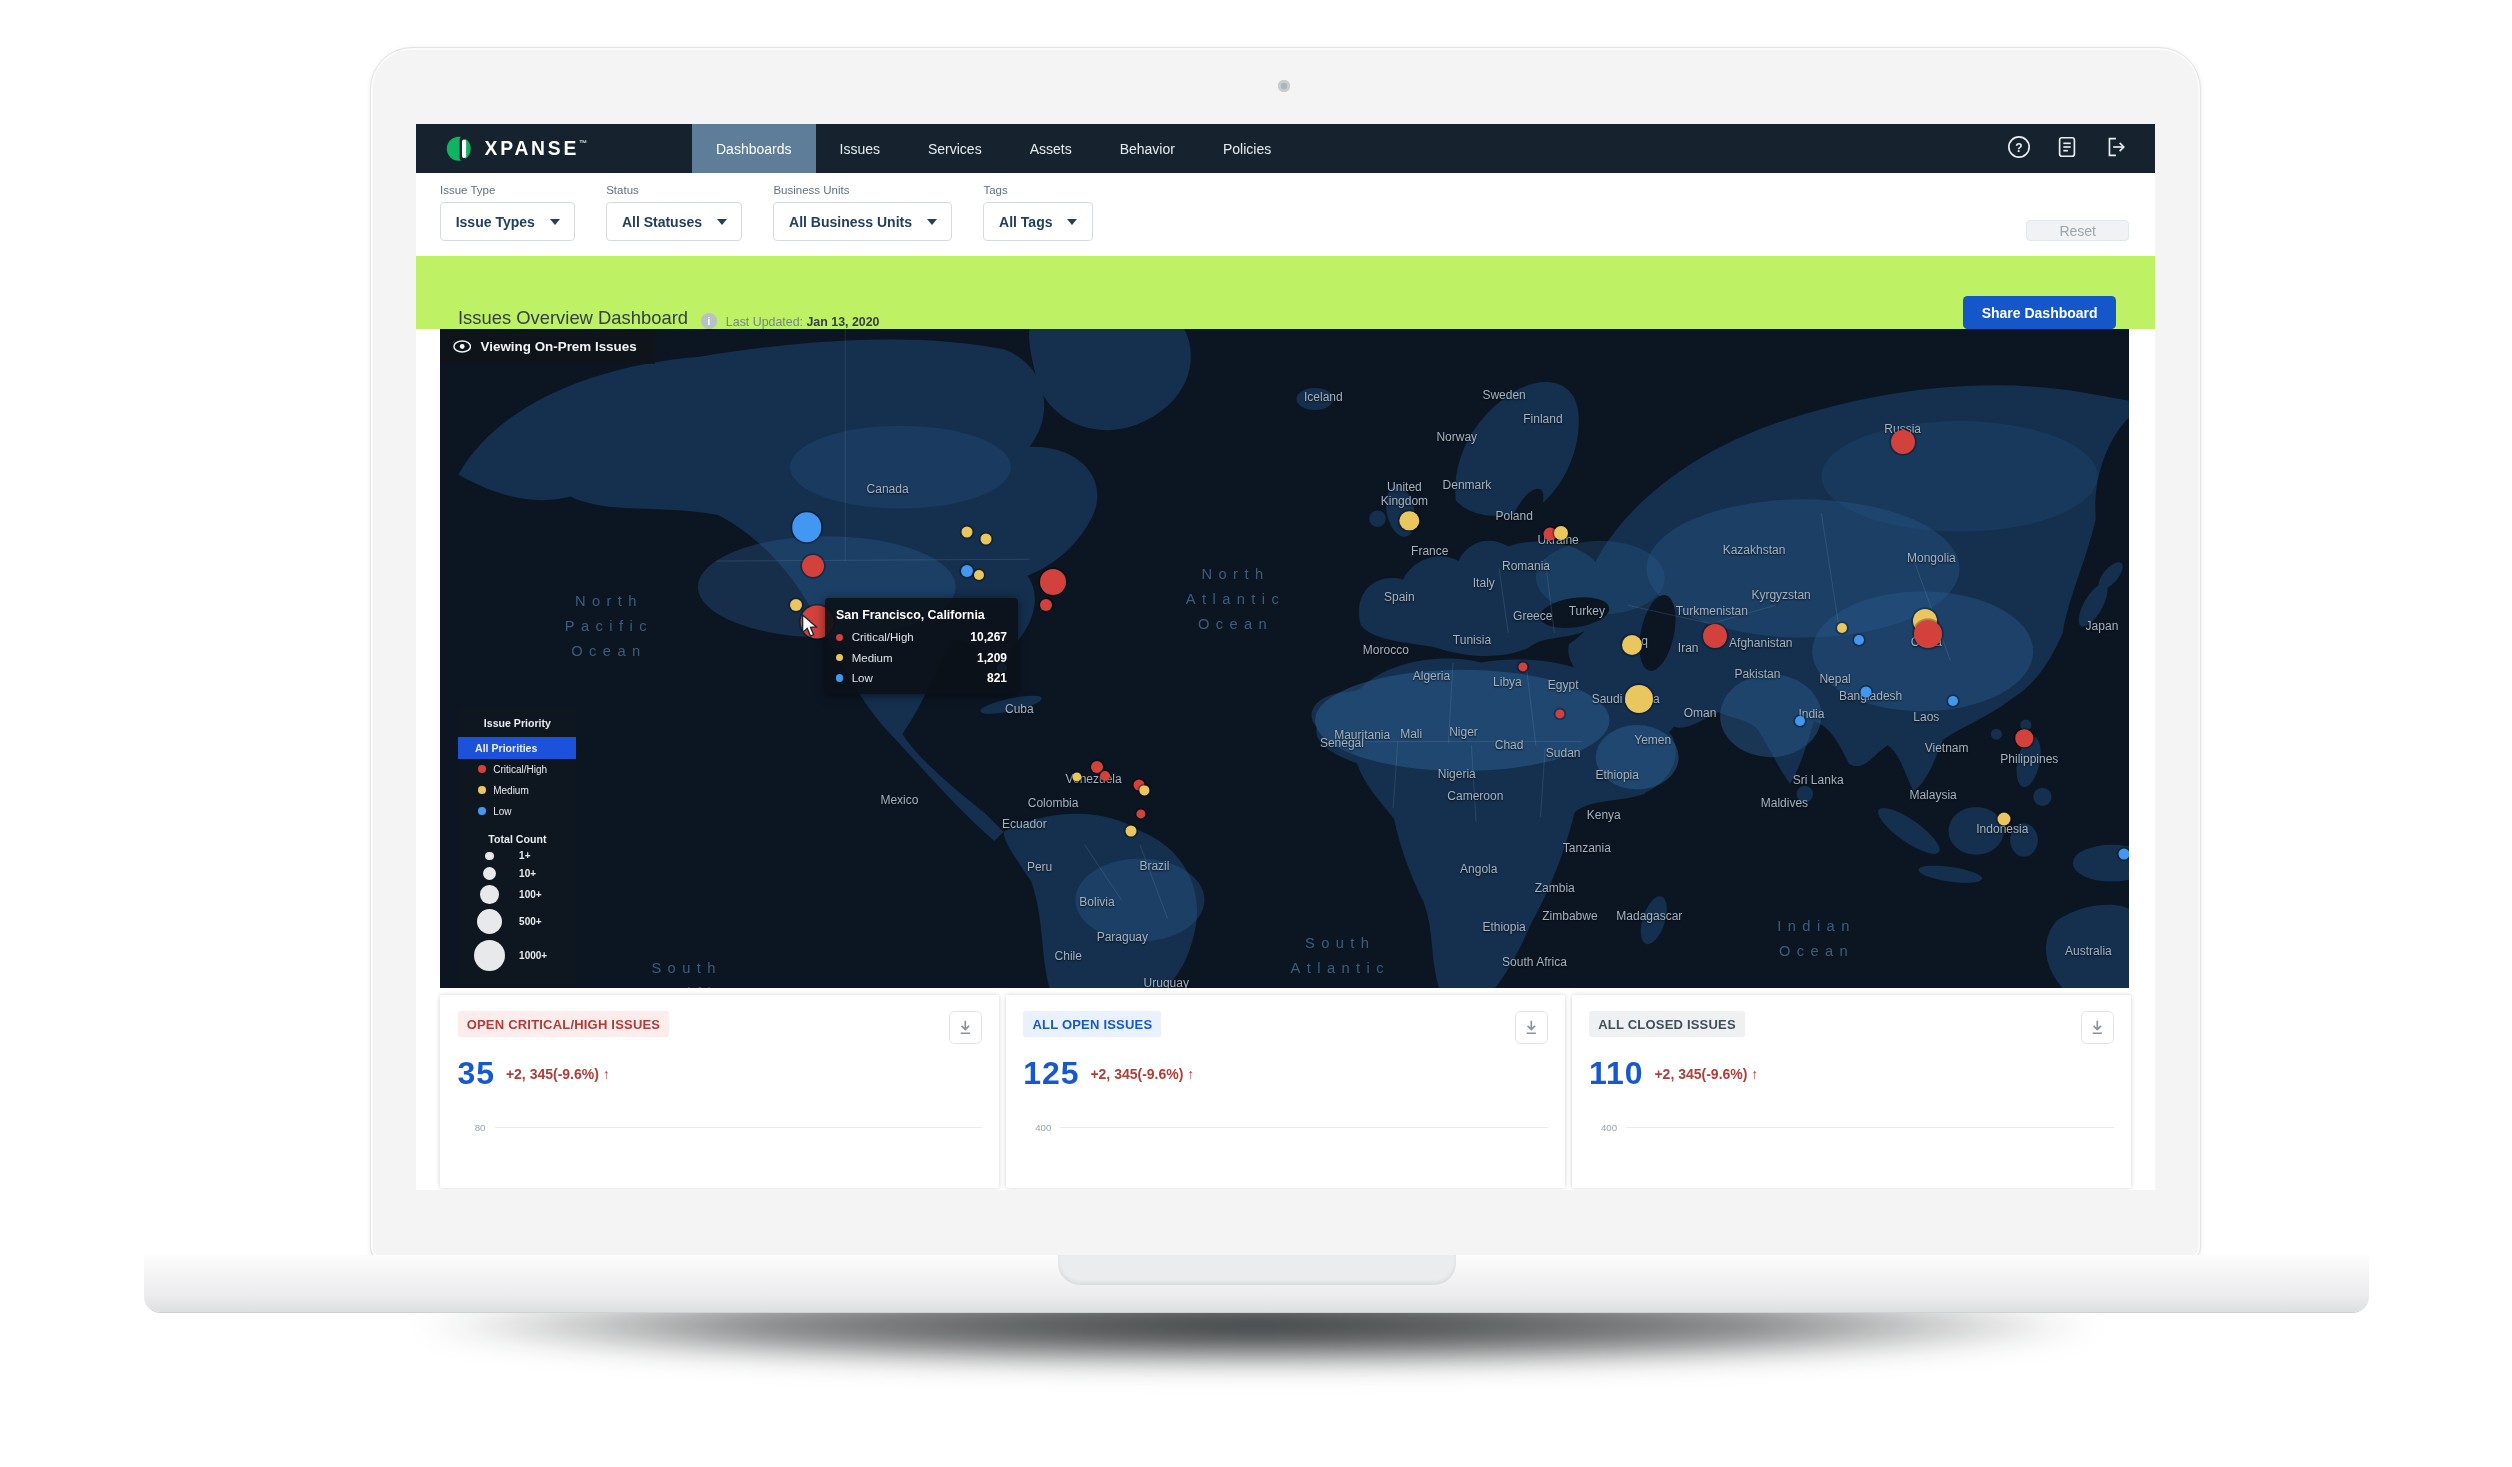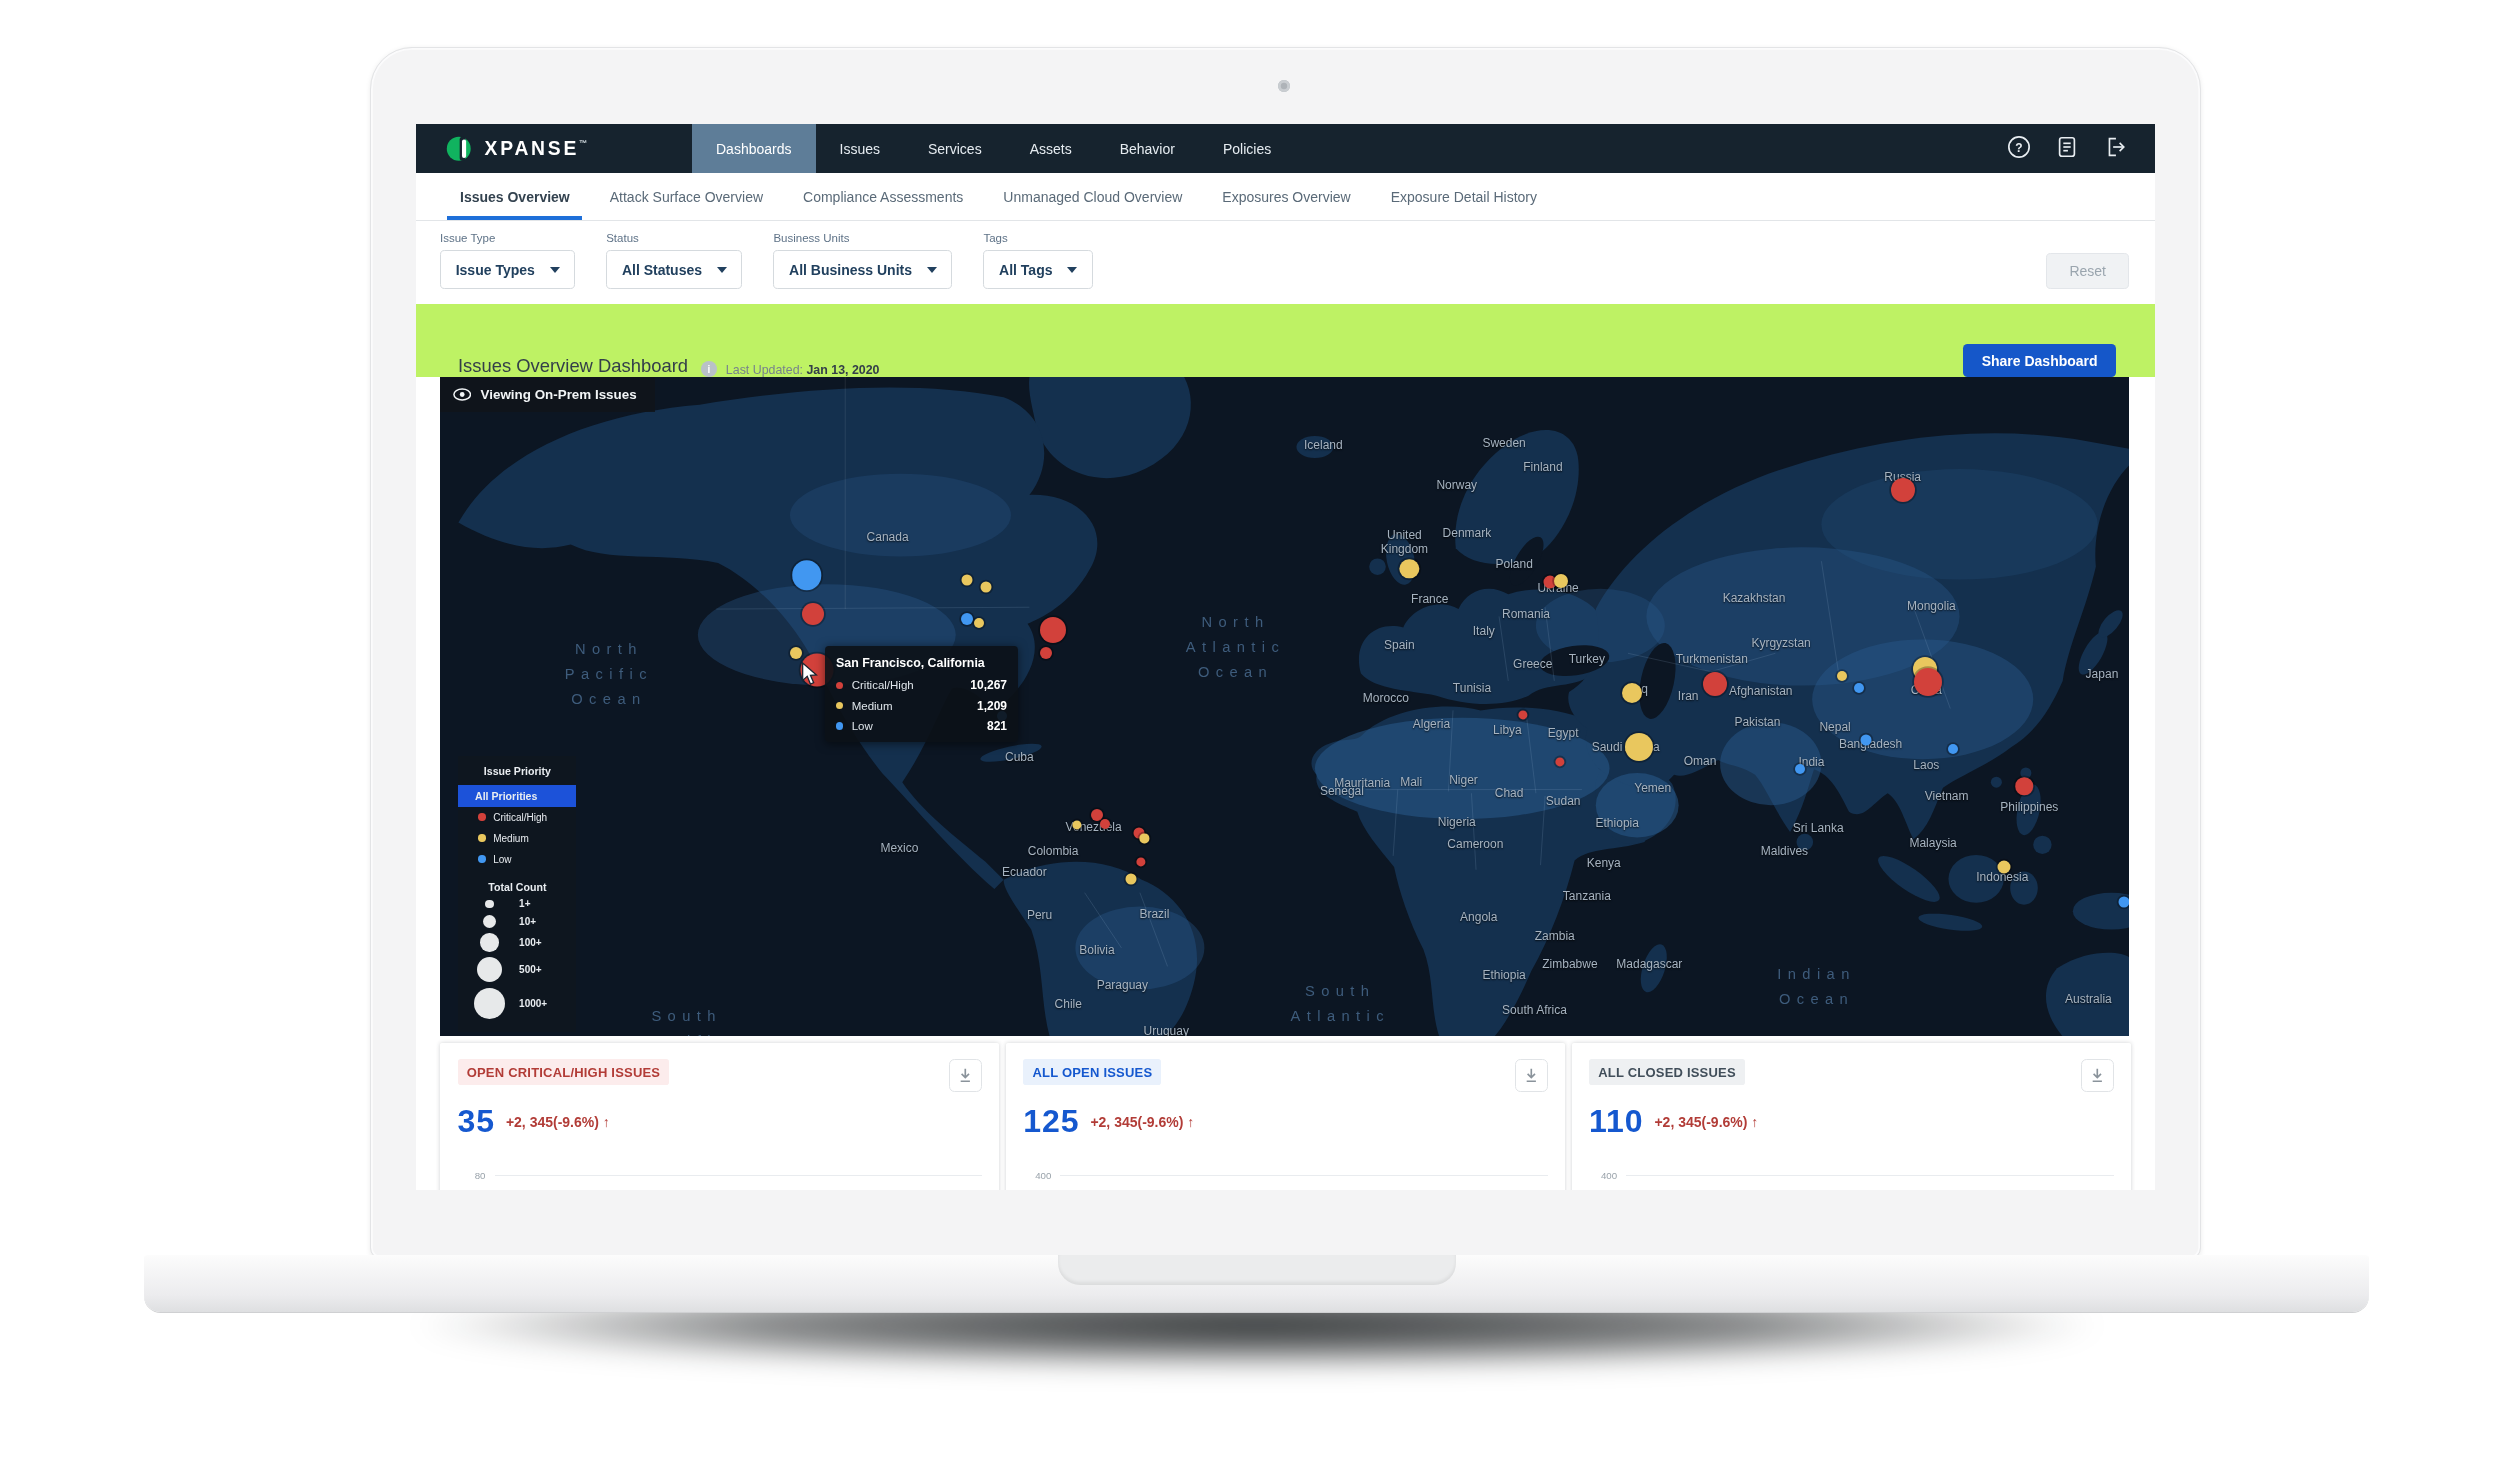--- a/index.html
+++ b/index.html
@@ -42,21 +42,21 @@
   .tab.active{color:#33424f;font-weight:bold;}
   .tab.active::after{content:"";position:absolute;left:7.4px;right:7.4px;bottom:0;height:3.7px;background:#1e6fd9;}
 
   
   .filter-row{display:flex;align-items:flex-start;background:#ffffff;padding:11px 26px 14.7px 24px;gap:31px;}
   .filter-group{display:flex;flex-direction:column;gap:6.4px;}
   .filter-label{font-size:11.5px;color:#5e7287;}
   .select-btn{display:flex;align-items:center;gap:14.7px;height:39px;padding:0 14.7px;border:0.9px solid #d5dade;border-radius:4.6px;
     background:#fff;font-size:14px;font-weight:bold;color:#21405e;cursor:pointer;white-space:nowrap;}
   .caret{width:0;height:0;border-left:5.5px solid transparent;border-right:5.5px solid transparent;border-top:6.4px solid #21405e;}
-  .reset-btn{margin-left:auto;align-self:flex-end;height:36px;padding:0 22px;border:0.9px solid #e3e6ea;border-radius:4.6px;
+  .reset-btn{margin-left:auto;align-self:flex-end;height:21px;padding:0 32px;border:0.9px solid #e3e6ea;border-radius:4.6px;
     background:#f0f2f4;color:#9aa5ae;font-size:14px;cursor:pointer;}
 
   
   .title-row{display:flex;align-items:flex-end;height:73px;background:#bef264;padding:0 39px 0 42px;}
   .page-title{font-size:18.4px;color:#333e49;}
   .info-icon{width:15.7px;height:15.7px;border-radius:50%;background:#b9c1c8;color:#fff;font-size:10px;font-weight:bold;
     display:inline-flex;align-items:center;justify-content:center;margin:0 9.2px 0 13px;}
   .updated{font-size:12.4px;color:#77828c;}
   .updated b{color:#333e49;}
   .share-btn{margin-left:auto;height:33px;padding:0 18.4px;background:#1557c9;color:#fff;border:none;border-radius:4.6px;
@@ -145,28 +145,20 @@
               <line x1="9" y1="17" x2="14" y2="17" stroke="currentColor" stroke-width="1.8"></line>
             </svg></span>
           <span><svg class="nav-icon" viewBox="0 0 26 26">
               <path d="M14,4 L7,4 L7,22 L14,22" fill="none" stroke="currentColor" stroke-width="1.8"></path>
               <line x1="11" y1="13" x2="22" y2="13" stroke="currentColor" stroke-width="1.8"></line>
               <path d="M18,8.5 L22.5,13 L18,17.5" fill="none" stroke="currentColor" stroke-width="1.8"></path>
             </svg></span>
         </div>
     </div>
 
-    <div class="tabs-row" id="tabs-row">
-        <div class="tab active">Issues Overview</div>
-        <div class="tab">Attack Surface Overview</div>
-        <div class="tab">Compliance Assessments</div>
-        <div class="tab">Unmanaged Cloud Overview</div>
-        <div class="tab">Exposures Overview</div>
-        <div class="tab">Exposure Detail History</div>
-      </div>
 
     <div class="filter-row" id="filter-row">
         <div class="filter-group">
      <span class="filter-label">Issue Type</span>
      <div class="select-btn">
        <span>Issue Types</span>
        <span class="caret"></span>
      </div>
    </div>
         <div class="filter-group">

